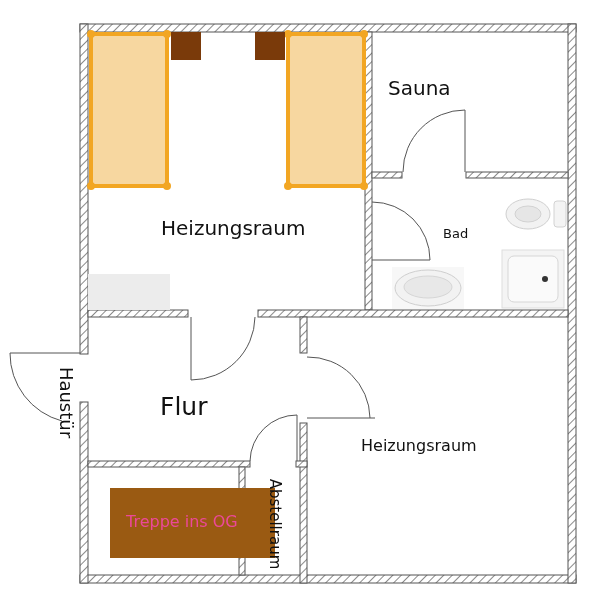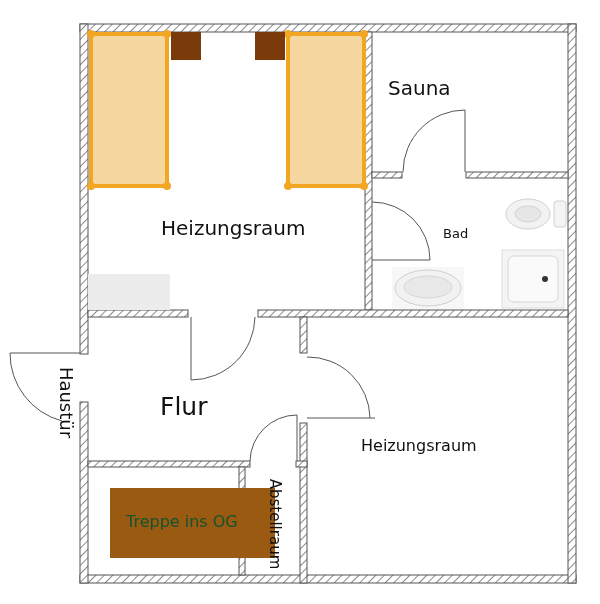--- a/index.html
+++ b/index.html
@@ -104,13 +104,13 @@
   <rect x="110" y="488" width="165" height="70" fill="#9a5a12"></rect>
 </svg>
 
 <div class="lbl" style="left:161px;top:216px;font-size:20px;">Heizungsraum</div>
 <div class="lbl" style="left:388px;top:76px;font-size:20px;">Sauna</div>
 <div class="lbl" style="left:443px;top:226px;font-size:13px;">Bad</div>
 <div class="lbl" style="left:160px;top:392px;font-size:25px;">Flur</div>
 <div class="lbl" style="left:361px;top:436px;font-size:16px;">Heizungsraum</div>
 <div class="lbl" style="left:225px;top:515px;font-size:15px;transform:rotate(90deg);transform-origin:center;width:100px;text-align:center;">Abstellraum</div>
 <div class="lbl" style="left:21px;top:392px;font-size:18px;transform:rotate(90deg);transform-origin:center;width:90px;text-align:center;">Haustür</div>
-<div class="lbl" style="left:126px;top:512px;font-size:16px;color:#14532d;">Treppe ins OG</div>
+<div class="lbl" style="left:126px;top:512px;font-size:16px;color:#ec4899;">Treppe ins OG</div>
 
 </body></html>

